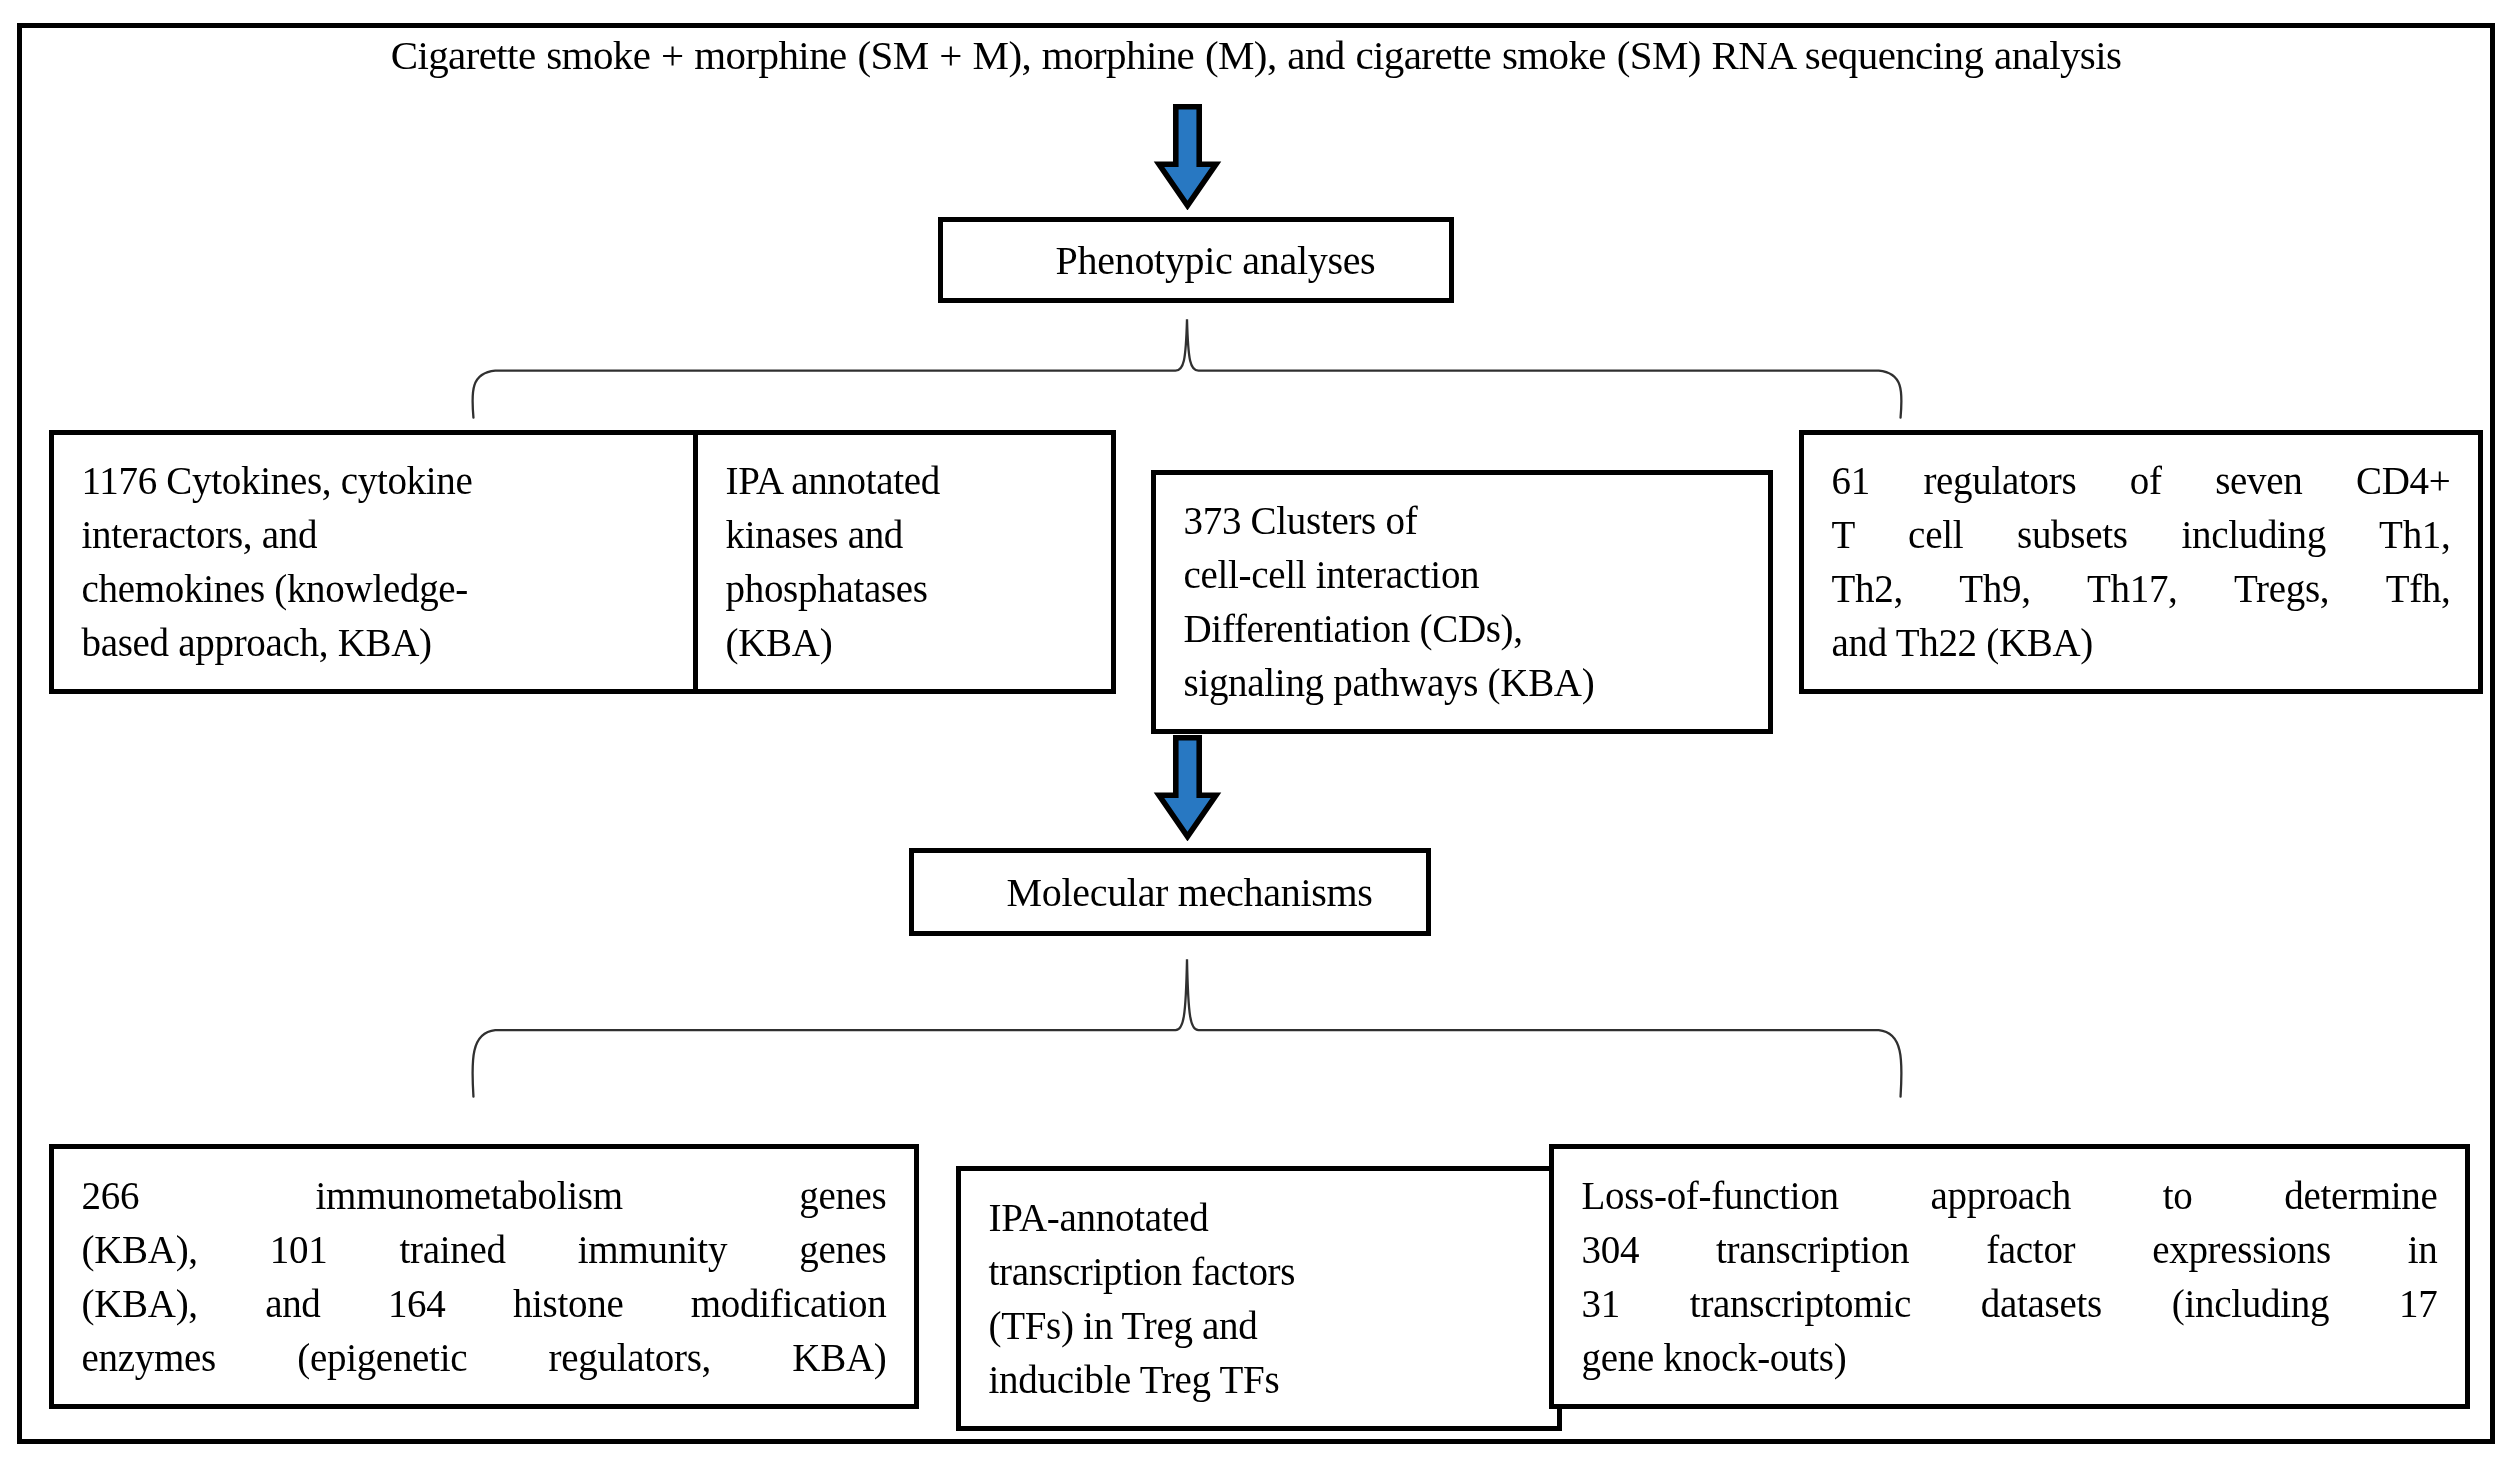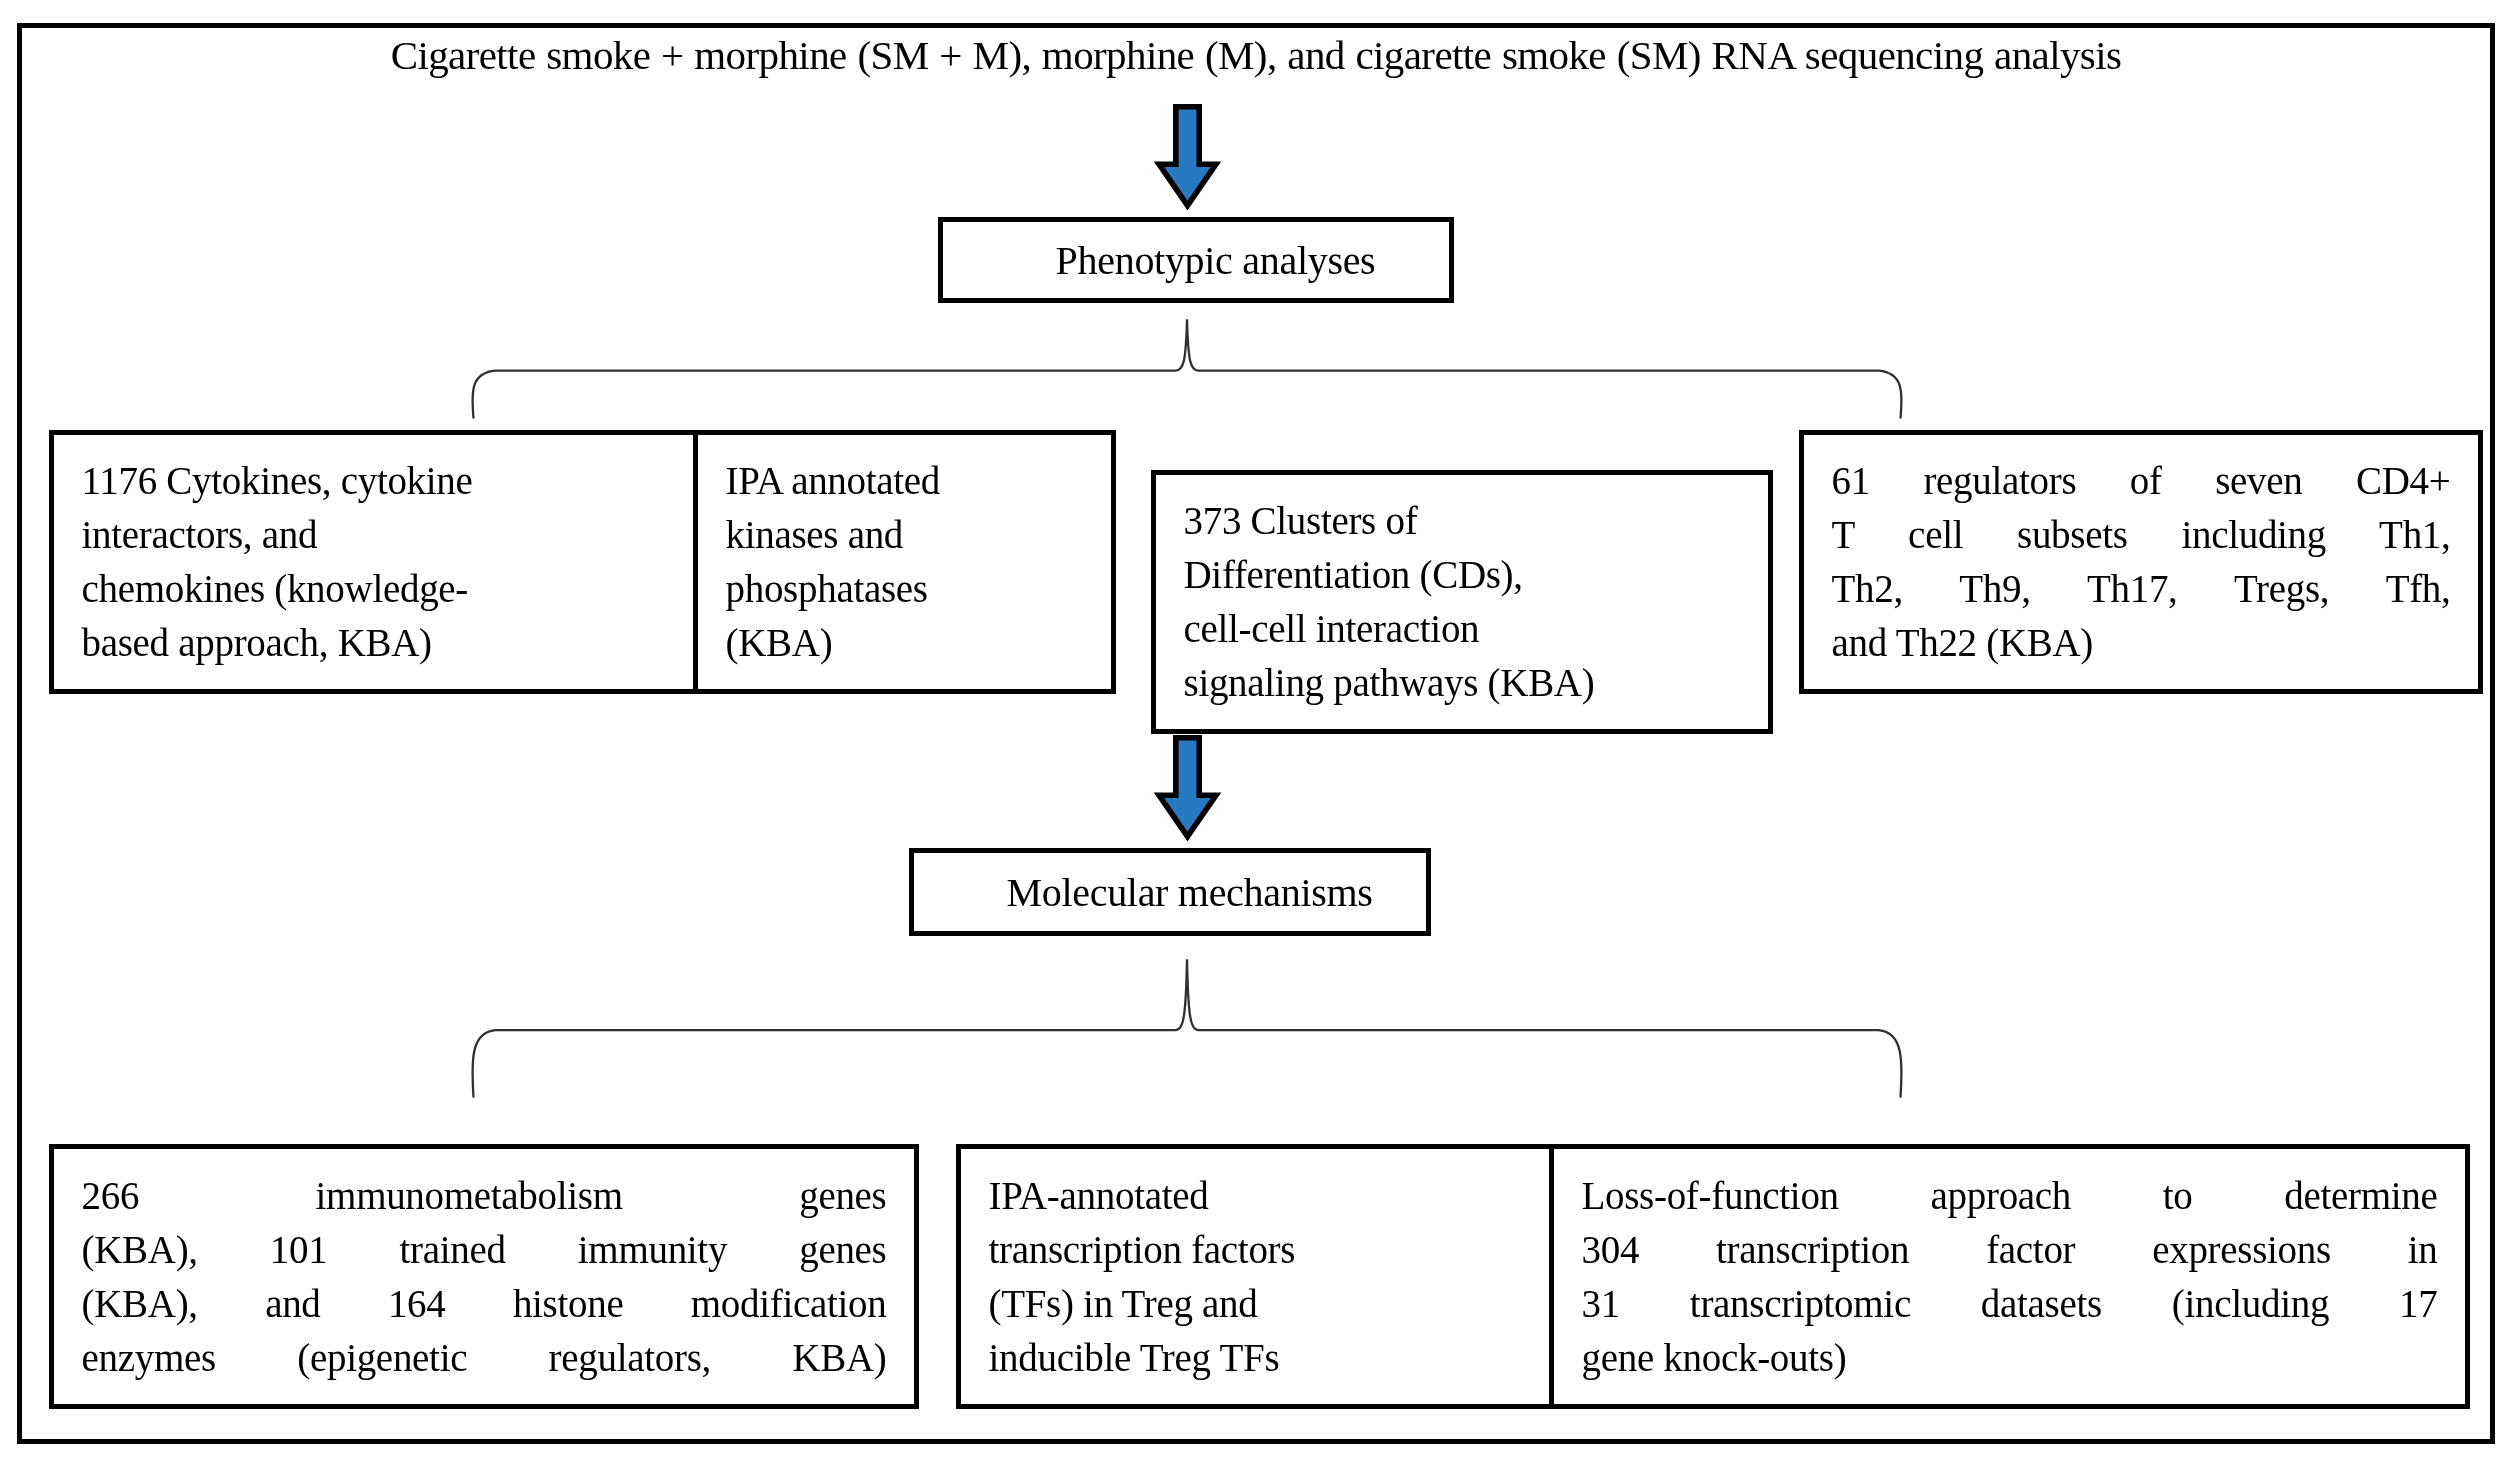--- a/index.html
+++ b/index.html
@@ -76,21 +76,21 @@
     line-height: 54px;
     letter-spacing: -0.3px;
   }
   .row1 { top: 430px; height: 264px; }
   .row2 { top: 1144px; height: 265px; }
   #pbox1 { left: 49px;   width: 746px; }
   #pbox2 { left: 693px; width: 423px;  }
   #pbox3 { left: 1151px; width: 622px; margin-top: 40px; }
   #pbox4 { left: 1799px; width: 684px; }
   #mbox1 { left: 49px;   width: 870px; }
-  #mbox2 { left: 956px; width: 606px; }
+  #mbox2 { left: 956px; width: 606px; margin-top: 22px; }
   #mbox3 { left: 1549px; width: 921px; }
   .info-box div { text-align: left; }
   .justify-all div {
     text-align: justify;
     text-align-last: justify;
   }
   .justify-except-last div {
     text-align: justify;
     text-align-last: justify;
   }
@@ -126,22 +126,22 @@
       <div>based approach, KBA)</div>
     </div>
   <div id="pbox2" class="info-box row1">
       <div>IPA annotated</div>
       <div>kinases and</div>
       <div>phosphatases</div>
       <div>(KBA)</div>
     </div>
   <div id="pbox3" class="info-box row1">
       <div>373 Clusters of</div>
+      <div>cell-cell interaction</div>
       <div>Differentiation (CDs),</div>
-      <div>cell-cell interaction</div>
       <div>signaling pathways (KBA)</div>
     </div>
   <div id="pbox4" class="info-box row1 justify-except-last">
       <div>61 regulators of seven CD4+</div>
       <div>T cell subsets including Th1,</div>
       <div>Th2, Th9, Th17, Tregs, Tfh,</div>
       <div>and Th22 (KBA)</div>
     </div>
 
   <svg id="arrow2" class="arrow" viewBox="0 0 130 190">

